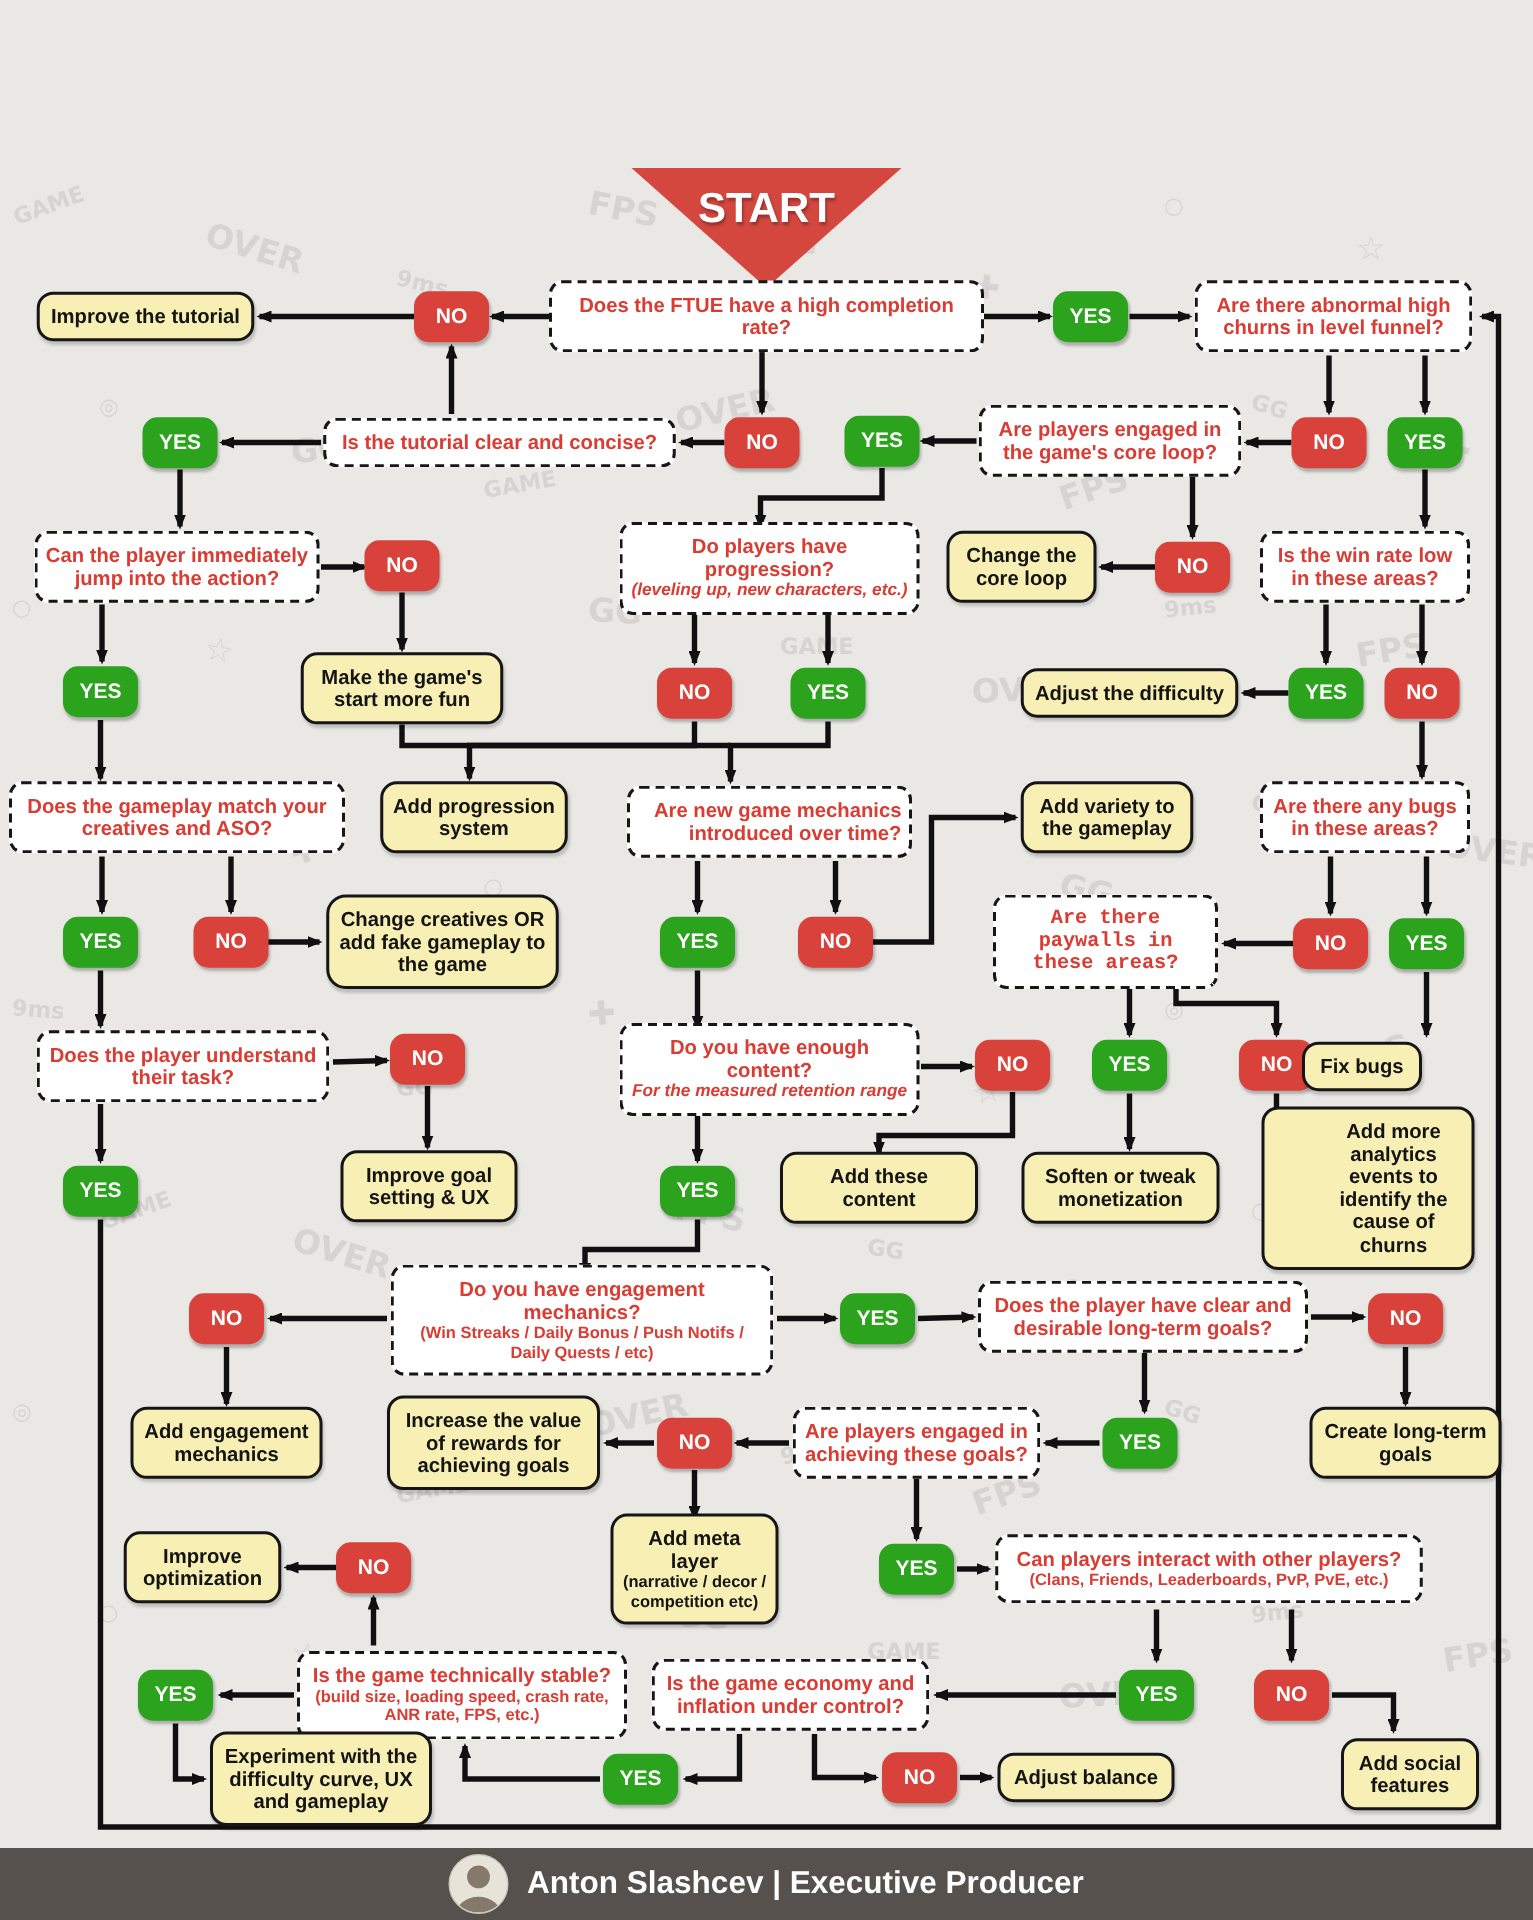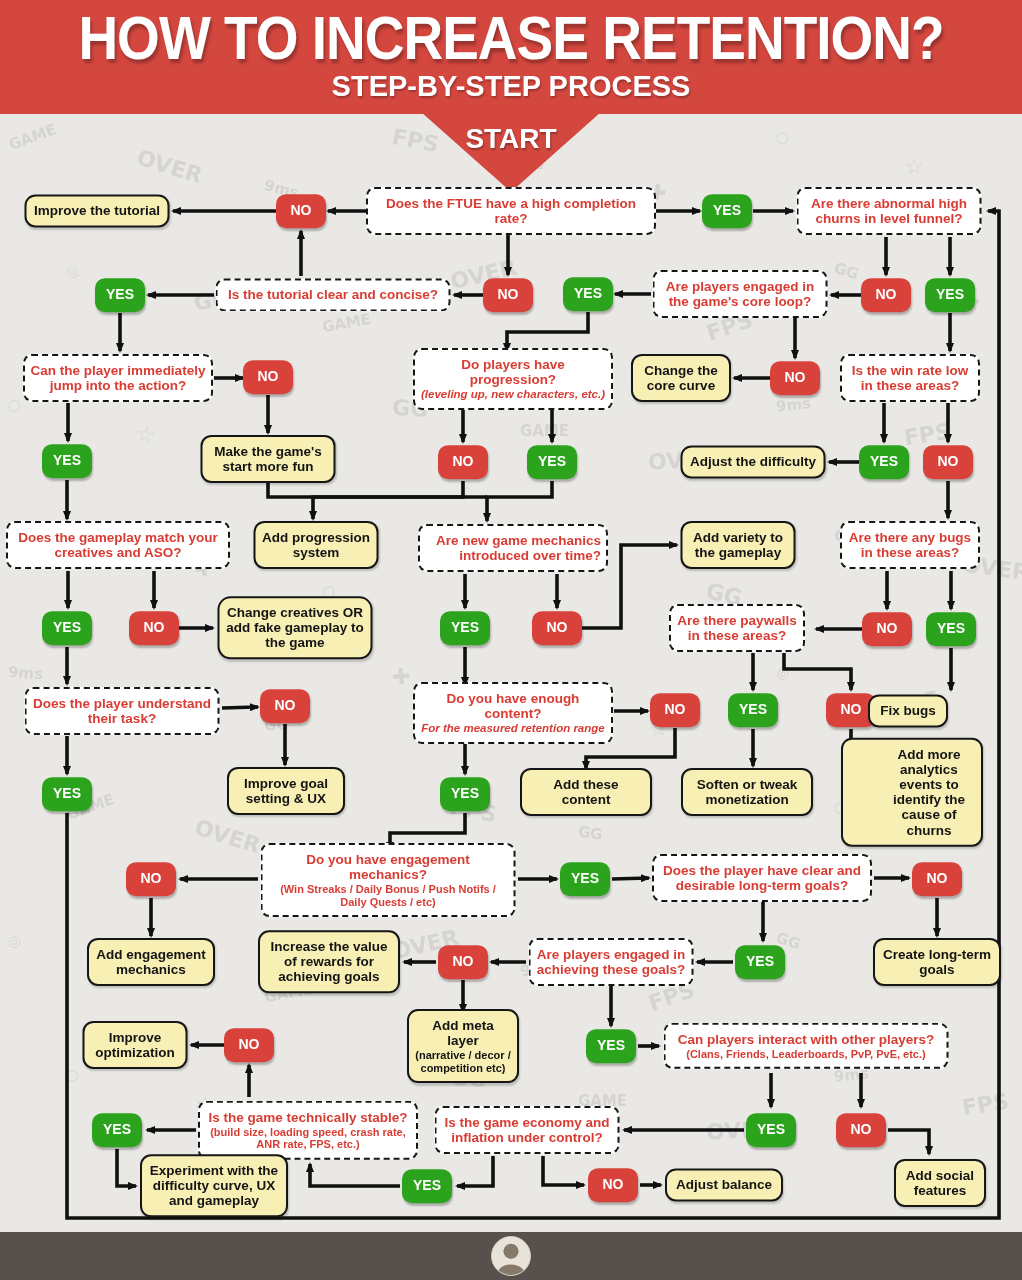--- a/index.html
+++ b/index.html
@@ -196,64 +196,60 @@
         <polyline class="edge" points="640,1185 661,1185" marker-end="url(#arrow)"></polyline>
         <polyline class="edge" points="493,1156 493,1186 457,1186" marker-end="url(#arrow)"></polyline>
         <polyline class="edge" points="400,1186 310,1186 310,1164" marker-end="url(#arrow)"></polyline>
         <polyline class="edge" points="196,1130 147,1130" marker-end="url(#arrow)"></polyline>
         <polyline class="edge" points="117,1149 117,1186 136,1186" marker-end="url(#arrow)"></polyline>
         <polyline class="edge" points="249,1097 249,1065" marker-end="url(#arrow)"></polyline>
         <polyline class="edge" points="224,1045 191,1045" marker-end="url(#arrow)"></polyline>
       </g>
   </svg>
 
-  <div class="header">
-    <div class="title">HOW TO INCREASE RETENTION?</div>
-    <div class="subtitle">STEP-BY-STEP PROCESS</div>
-  </div>
 
   <div class="start-label">START</div>
 
   <div id="nodes">
       <div class="node action" style="left: 97px; top: 211px; width: 145px;"><span>Improve the tutorial</span></div>
       <div class="node no" style="left: 301px; top: 211px;"><span>NO</span></div>
       <div class="node question" style="left: 511px; top: 211px; width: 290px;"><span>Does the FTUE have a high completion rate?</span></div>
       <div class="node yes" style="left: 727px; top: 211px;"><span>YES</span></div>
       <div class="node question" style="left: 889px; top: 211px; width: 185px;"><span>Are there abnormal high churns in level funnel?</span></div>
       <div class="node yes" style="left: 120px; top: 295px;"><span>YES</span></div>
       <div class="node question" style="left: 333px; top: 295px; width: 235px;"><span>Is the tutorial clear and concise?</span></div>
       <div class="node no" style="left: 508px; top: 295px;"><span>NO</span></div>
       <div class="node yes" style="left: 588px; top: 294px;"><span>YES</span></div>
       <div class="node question" style="left: 740px; top: 294px; width: 175px;"><span>Are players engaged in the game's core loop?</span></div>
       <div class="node no" style="left: 886px; top: 295px;"><span>NO</span></div>
       <div class="node yes" style="left: 950px; top: 295px;"><span>YES</span></div>
       <div class="node question" style="left: 118px; top: 378px; width: 190px;"><span>Can the player immediately jump into the action?</span></div>
       <div class="node no" style="left: 268px; top: 377px;"><span>NO</span></div>
       <div class="node question" style="left: 513px; top: 379px; width: 200px;"><span>Do players have progression?</span><span class="sub it">(leveling up, new characters, etc.)</span></div>
-      <div class="node action" style="left: 681px; top: 378px; width: 100px;"><span>Change the core curve</span></div>
+      <div class="node action" style="left: 681px; top: 378px; width: 100px;"><span>Change the core loop</span></div>
       <div class="node no" style="left: 795px; top: 378px;"><span>NO</span></div>
       <div class="node question" style="left: 910px; top: 378px; width: 140px;"><span>Is the win rate low in these areas?</span></div>
       <div class="node yes" style="left: 67px; top: 461px;"><span>YES</span></div>
       <div class="node action" style="left: 268px; top: 459px; width: 135px;"><span>Make the game's start more fun</span></div>
       <div class="node no" style="left: 463px; top: 462px;"><span>NO</span></div>
       <div class="node yes" style="left: 552px; top: 462px;"><span>YES</span></div>
       <div class="node action" style="left: 753px; top: 462px; width: 145px;"><span>Adjust the difficulty</span></div>
       <div class="node yes" style="left: 884px; top: 462px;"><span>YES</span></div>
       <div class="node no" style="left: 948px; top: 462px;"><span>NO</span></div>
       <div class="node question" style="left: 118px; top: 545px; width: 224px;"><span>Does the gameplay match your creatives and ASO?</span></div>
       <div class="node action" style="left: 316px; top: 545px; width: 125px;"><span>Add progression system</span></div>
       <div class="node question" style="left: 513px; top: 548px; width: 190px; text-align: right;"><span>Are new game mechanics introduced over time?</span></div>
       <div class="node action" style="left: 738px; top: 545px; width: 115px;"><span>Add variety to the gameplay</span></div>
       <div class="node question" style="left: 910px; top: 545px; width: 140px;"><span>Are there any bugs in these areas?</span></div>
       <div class="node yes" style="left: 67px; top: 628px;"><span>YES</span></div>
       <div class="node no" style="left: 154px; top: 628px;"><span>NO</span></div>
       <div class="node action" style="left: 295px; top: 628px; width: 155px; border-radius: 13px;"><span>Change creatives OR add fake gameplay to the game</span></div>
       <div class="node yes" style="left: 465px; top: 628px;"><span>YES</span></div>
       <div class="node no" style="left: 557px; top: 628px;"><span>NO</span></div>
-      <div class="node question" style="left: 737px; top: 628px; width: 136px;"><span>Are there paywalls in these areas?</span></div>
+      <div class="node question" style="left: 737px; top: 628px; width: 150px; font-family: Liberation Mono, monospace;"><span>Are there paywalls in these areas?</span></div>
       <div class="node no" style="left: 887px; top: 629px;"><span>NO</span></div>
       <div class="node yes" style="left: 951px; top: 629px;"><span>YES</span></div>
       <div class="node question" style="left: 122px; top: 711px; width: 195px;"><span>Does the player understand their task?</span></div>
       <div class="node no" style="left: 285px; top: 706px;"><span>NO</span></div>
       <div class="node question" style="left: 513px; top: 713px; width: 200px;"><span>Do you have enough content?</span><span class="sub it">For the measured retention range</span></div>
       <div class="node no" style="left: 675px; top: 710px;"><span>NO</span></div>
       <div class="node yes" style="left: 753px; top: 710px;"><span>YES</span></div>
       <div class="node no" style="left: 851px; top: 710px;"><span>NO</span></div>
       <div class="node action" style="left: 908px; top: 711px; width: 80px;"><span>Fix bugs</span></div>
       <div class="node yes" style="left: 67px; top: 794px;"><span>YES</span></div>
@@ -291,15 +287,16 @@
     </div>
 
   <div class="footer">
     <div class="avatar">
       <svg viewBox="0 0 40 40" width="38" height="38">
         <rect width="40" height="40" fill="#e8e3d8"></rect>
         <circle cx="20" cy="15" r="8" fill="#84796a"></circle>
         <path d="M4 42 a16 13 0 0 1 32 0 z" fill="#84796a"></path>
       </svg>
     </div>
+    <div class="credit">Anton Slashcev | Executive Producer</div>
   </div>
 
 </div>
 
 </body></html>

